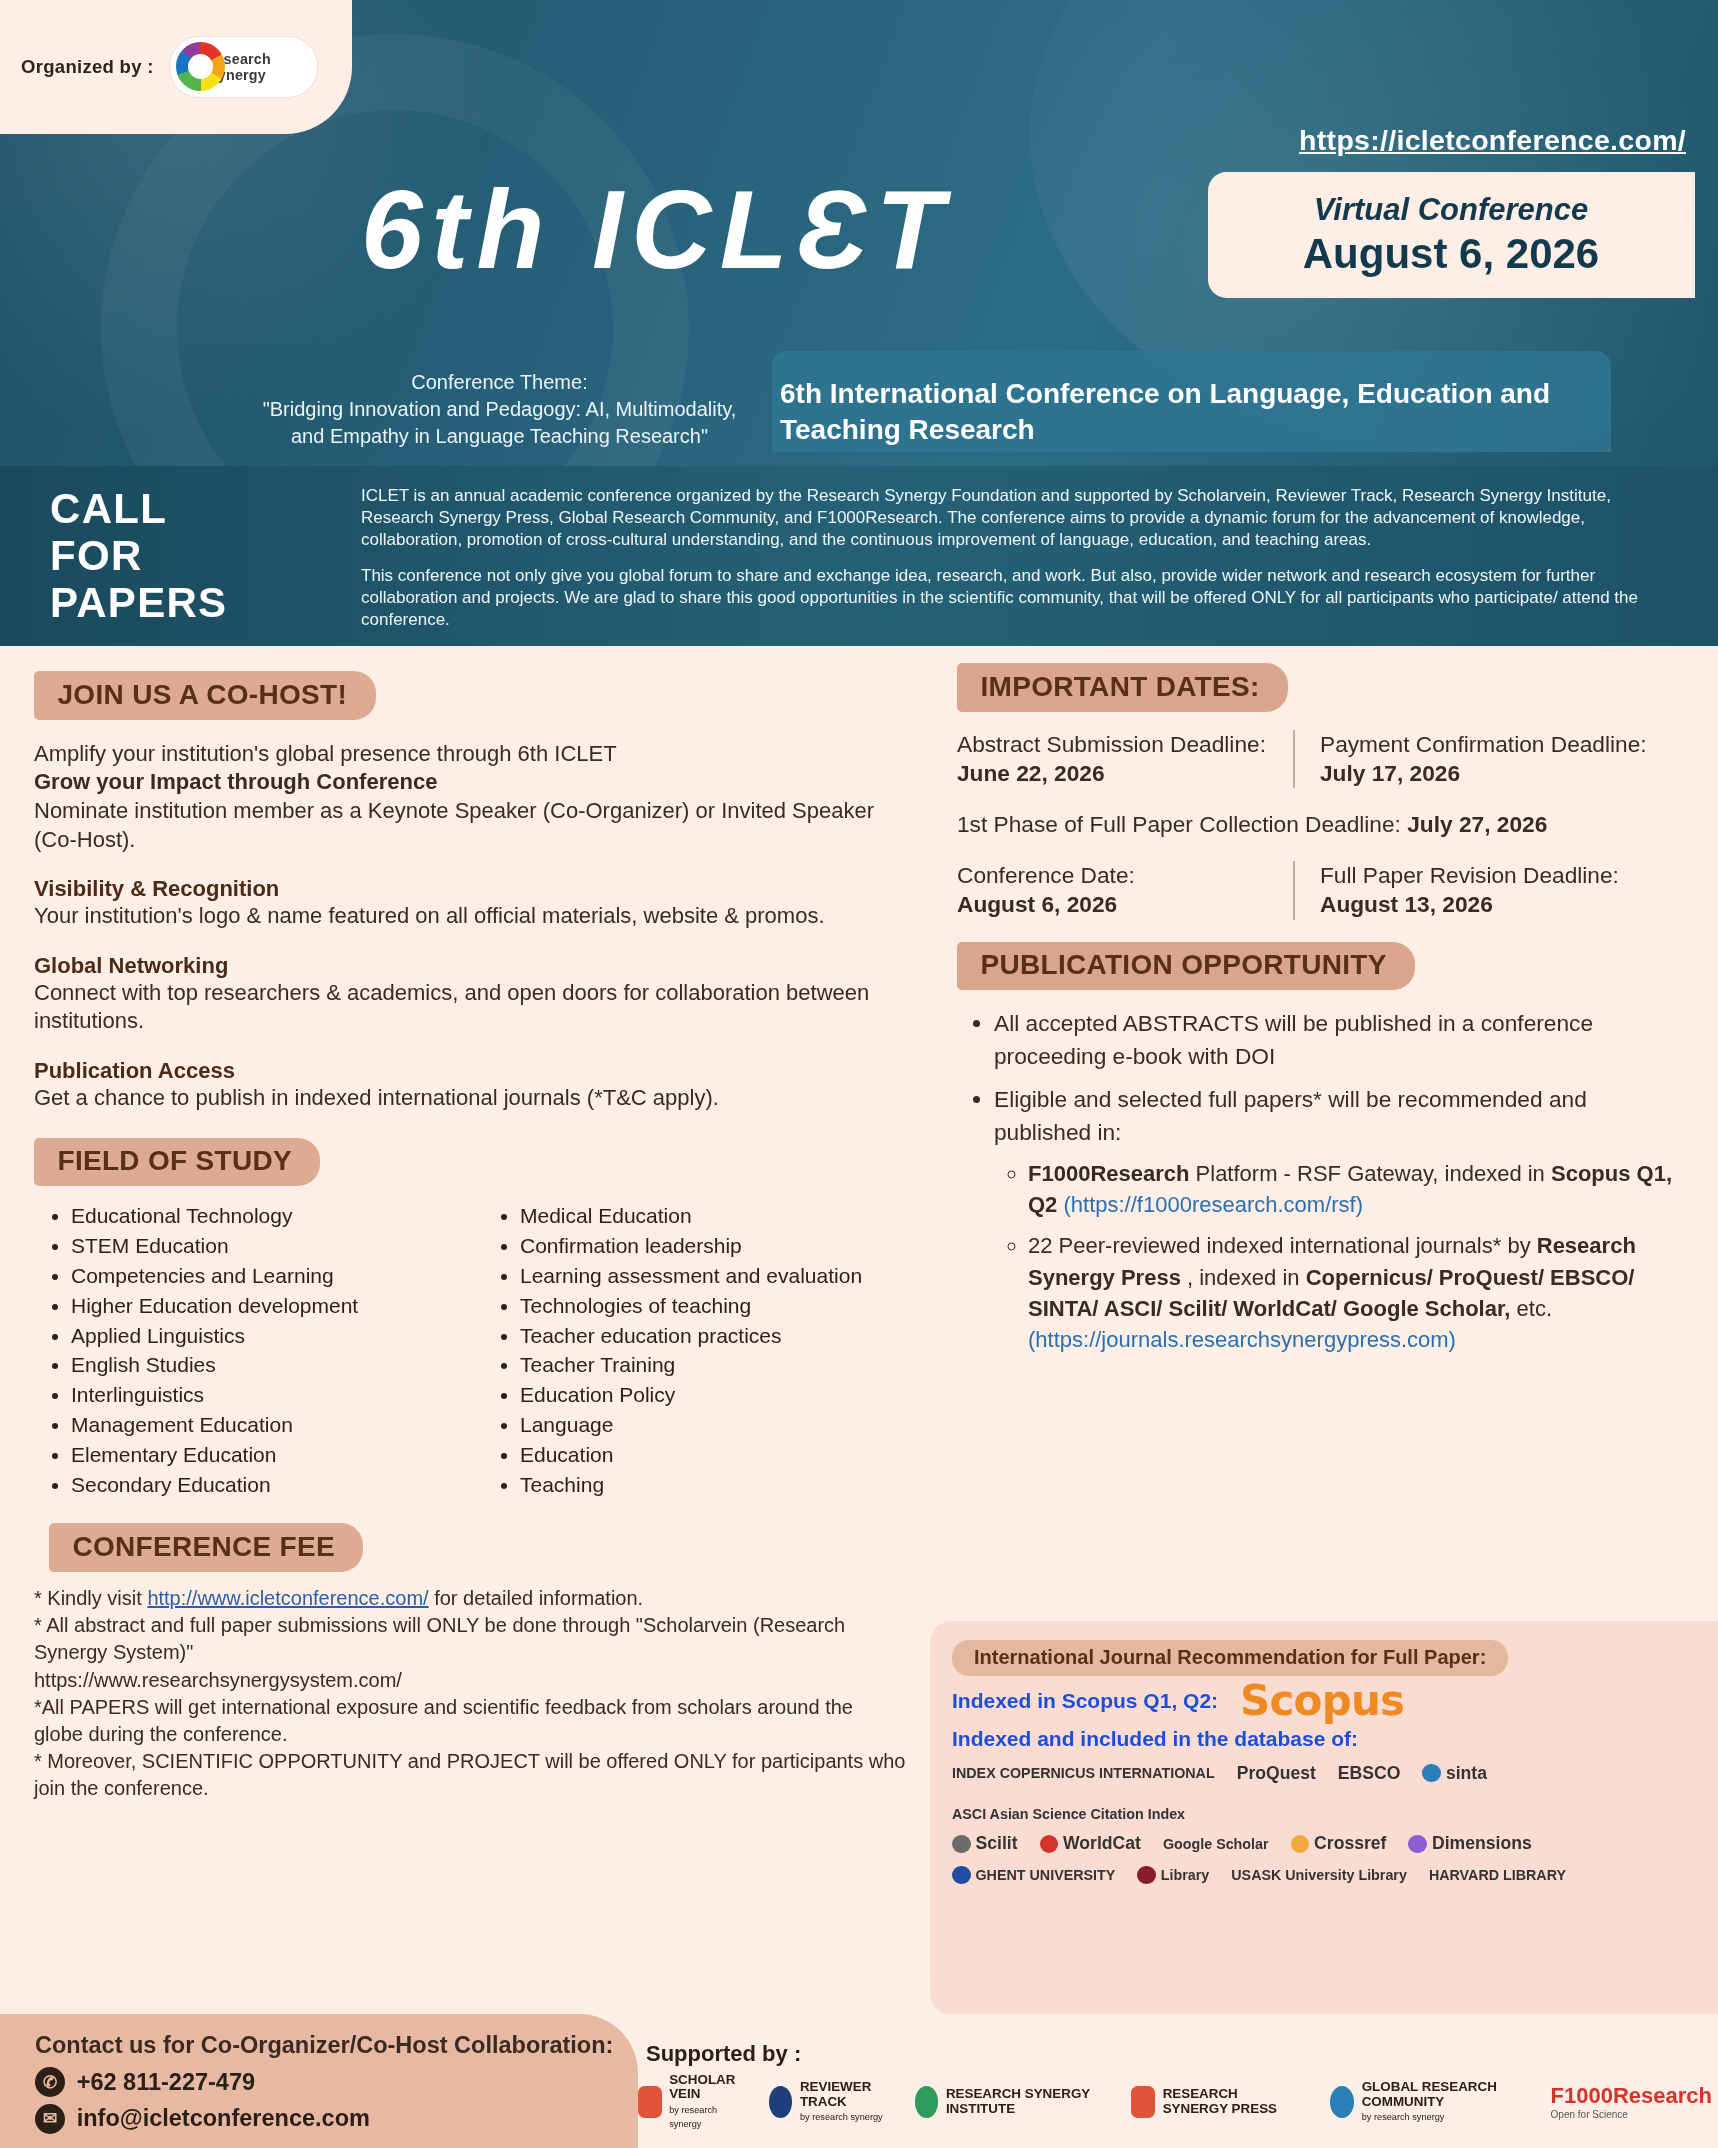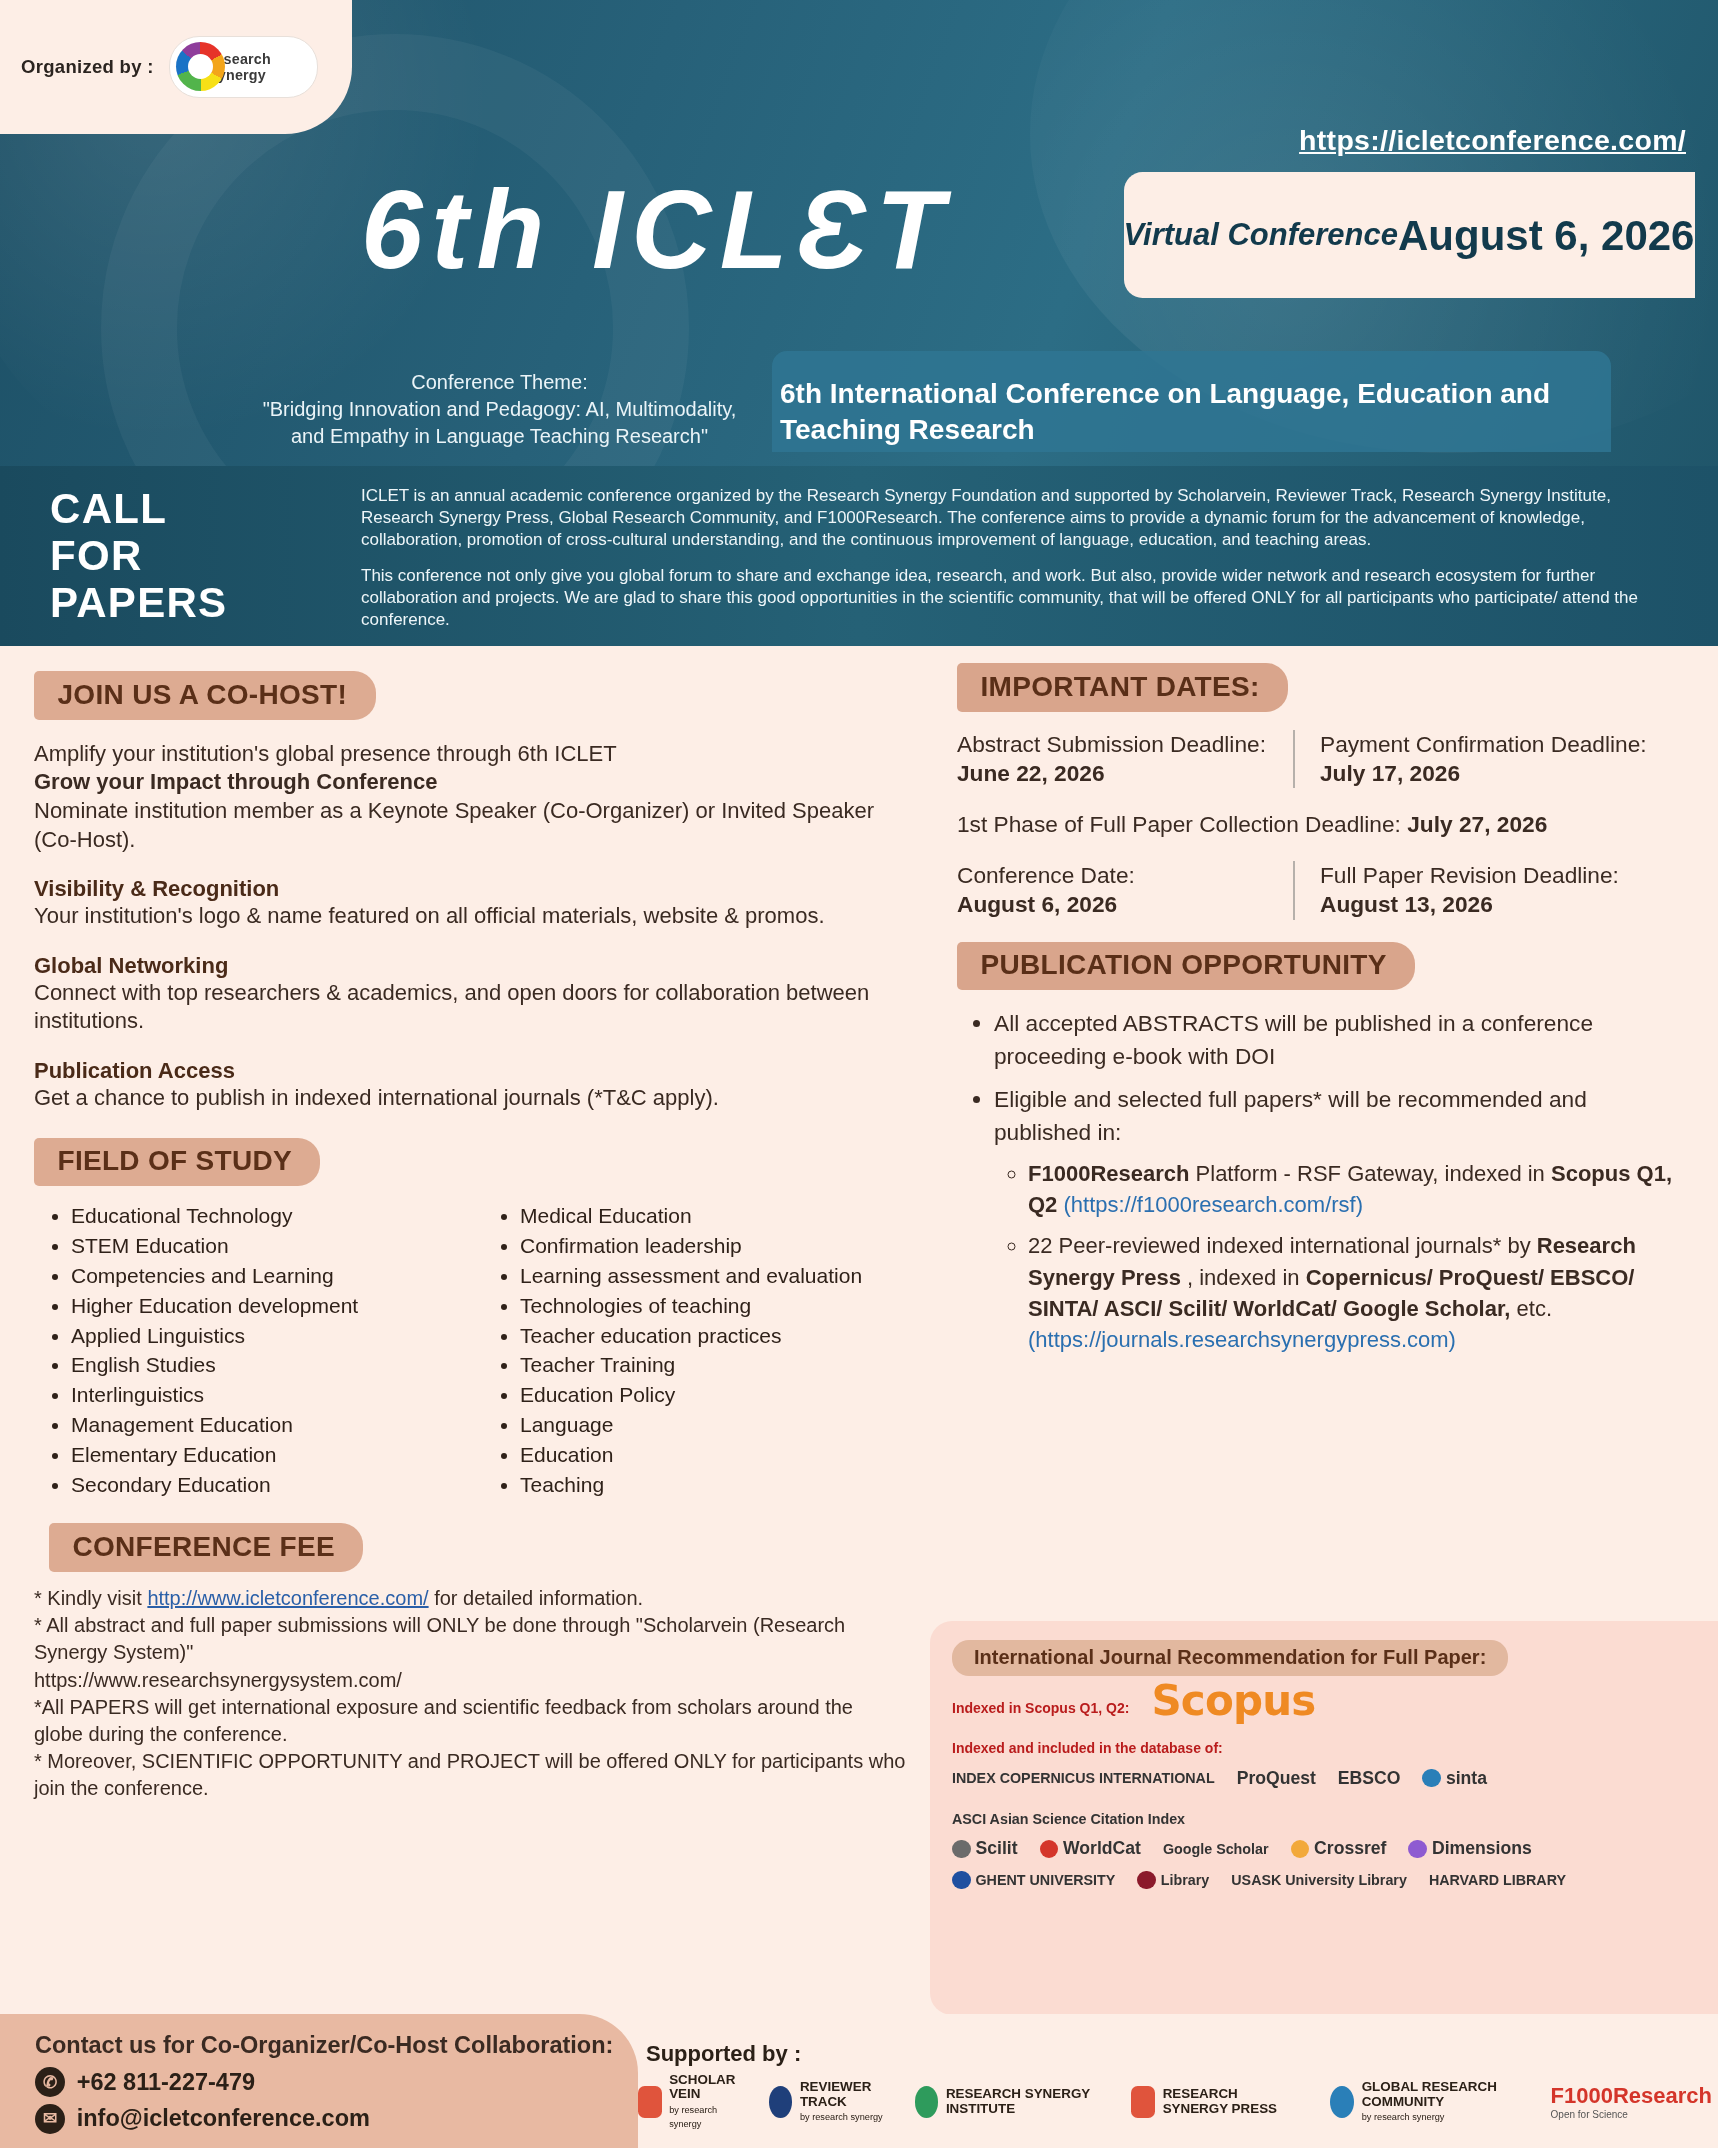--- a/index.html
+++ b/index.html
@@ -61,23 +61,23 @@
   .conf-url{
     position:absolute;right:32px;top:124px;font-size:28.5px;font-weight:bold;color:#ffffff;
     text-decoration:underline;letter-spacing:0.3px;
   }
   .title-main{
     position:absolute;left:361px;top:166px;
     font-size:111px;font-style:italic;font-weight:bold;color:#ffffff;letter-spacing:8.4px;
     font-family:"Liberation Sans",sans-serif;
   }
   .virtual-box{
-    position:absolute;right:23.5px;top:172px;width:571px;height:126px;
+    position:absolute;right:23.5px;top:172px;width:487px;height:126px;
     background:#fdeee6;border-radius:18.5px 0 0 18.5px;
-    display:flex;align-items:center;justify-content:center;
+    display:flex;flex-direction:column;align-items:center;justify-content:center;
     color:#123a4c;
   }
   .virtual-box .l1{font-size:31px;font-style:italic;font-weight:bold;}
   .virtual-box .l2{font-size:42px;font-weight:bold;margin-top:1.7px;}
 
   .theme-block{
     position:absolute;left:252px;top:369px;width:495px;text-align:center;color:#eaf4f8;
     font-size:20px;line-height:1.35;
   }
   .theme-block .lbl{font-size:20px;}
@@ -143,21 +143,21 @@
 
   
   .jrec{
     position:absolute;left:930px;top:1621px;width:789px;height:394px;
     background:#fbdcd2;border-radius:22px 0 0 22px;box-sizing:border-box;padding:18.5px 22px;
   }
   .jrec-head{
     display:inline-block;background:#e2b89f;color:#5a2f18;font-size:20px;font-weight:bold;
     padding:6.7px 22px;border-radius:17px;
   }
-  .jrec-line{font-size:14px;font-weight:bold;color:#b91c1c;margin-top:15px;}
+  .jrec-line{font-size:21px;font-weight:bold;color:#1d4ed8;margin-top:2px;}
   .scopus{font-size:42px;color:#ef8a23;font-weight:bold;font-family:"DejaVu Sans",sans-serif;letter-spacing:-0.8px;}
   .logos-row{display:flex;align-items:center;gap:22px;flex-wrap:wrap;margin-top:11.7px;}
   .lg{font-size:17.6px;color:#333;font-weight:bold;display:flex;align-items:center;gap:5px;}
   .lg.sm{font-size:14.3px;}
   .dot{width:18.5px;height:18.5px;border-radius:50%;display:inline-block;}
 
   
   .footer{
     position:absolute;left:0;top:2014px;width:1718px;height:134px;background:#fdeee6;
   }

